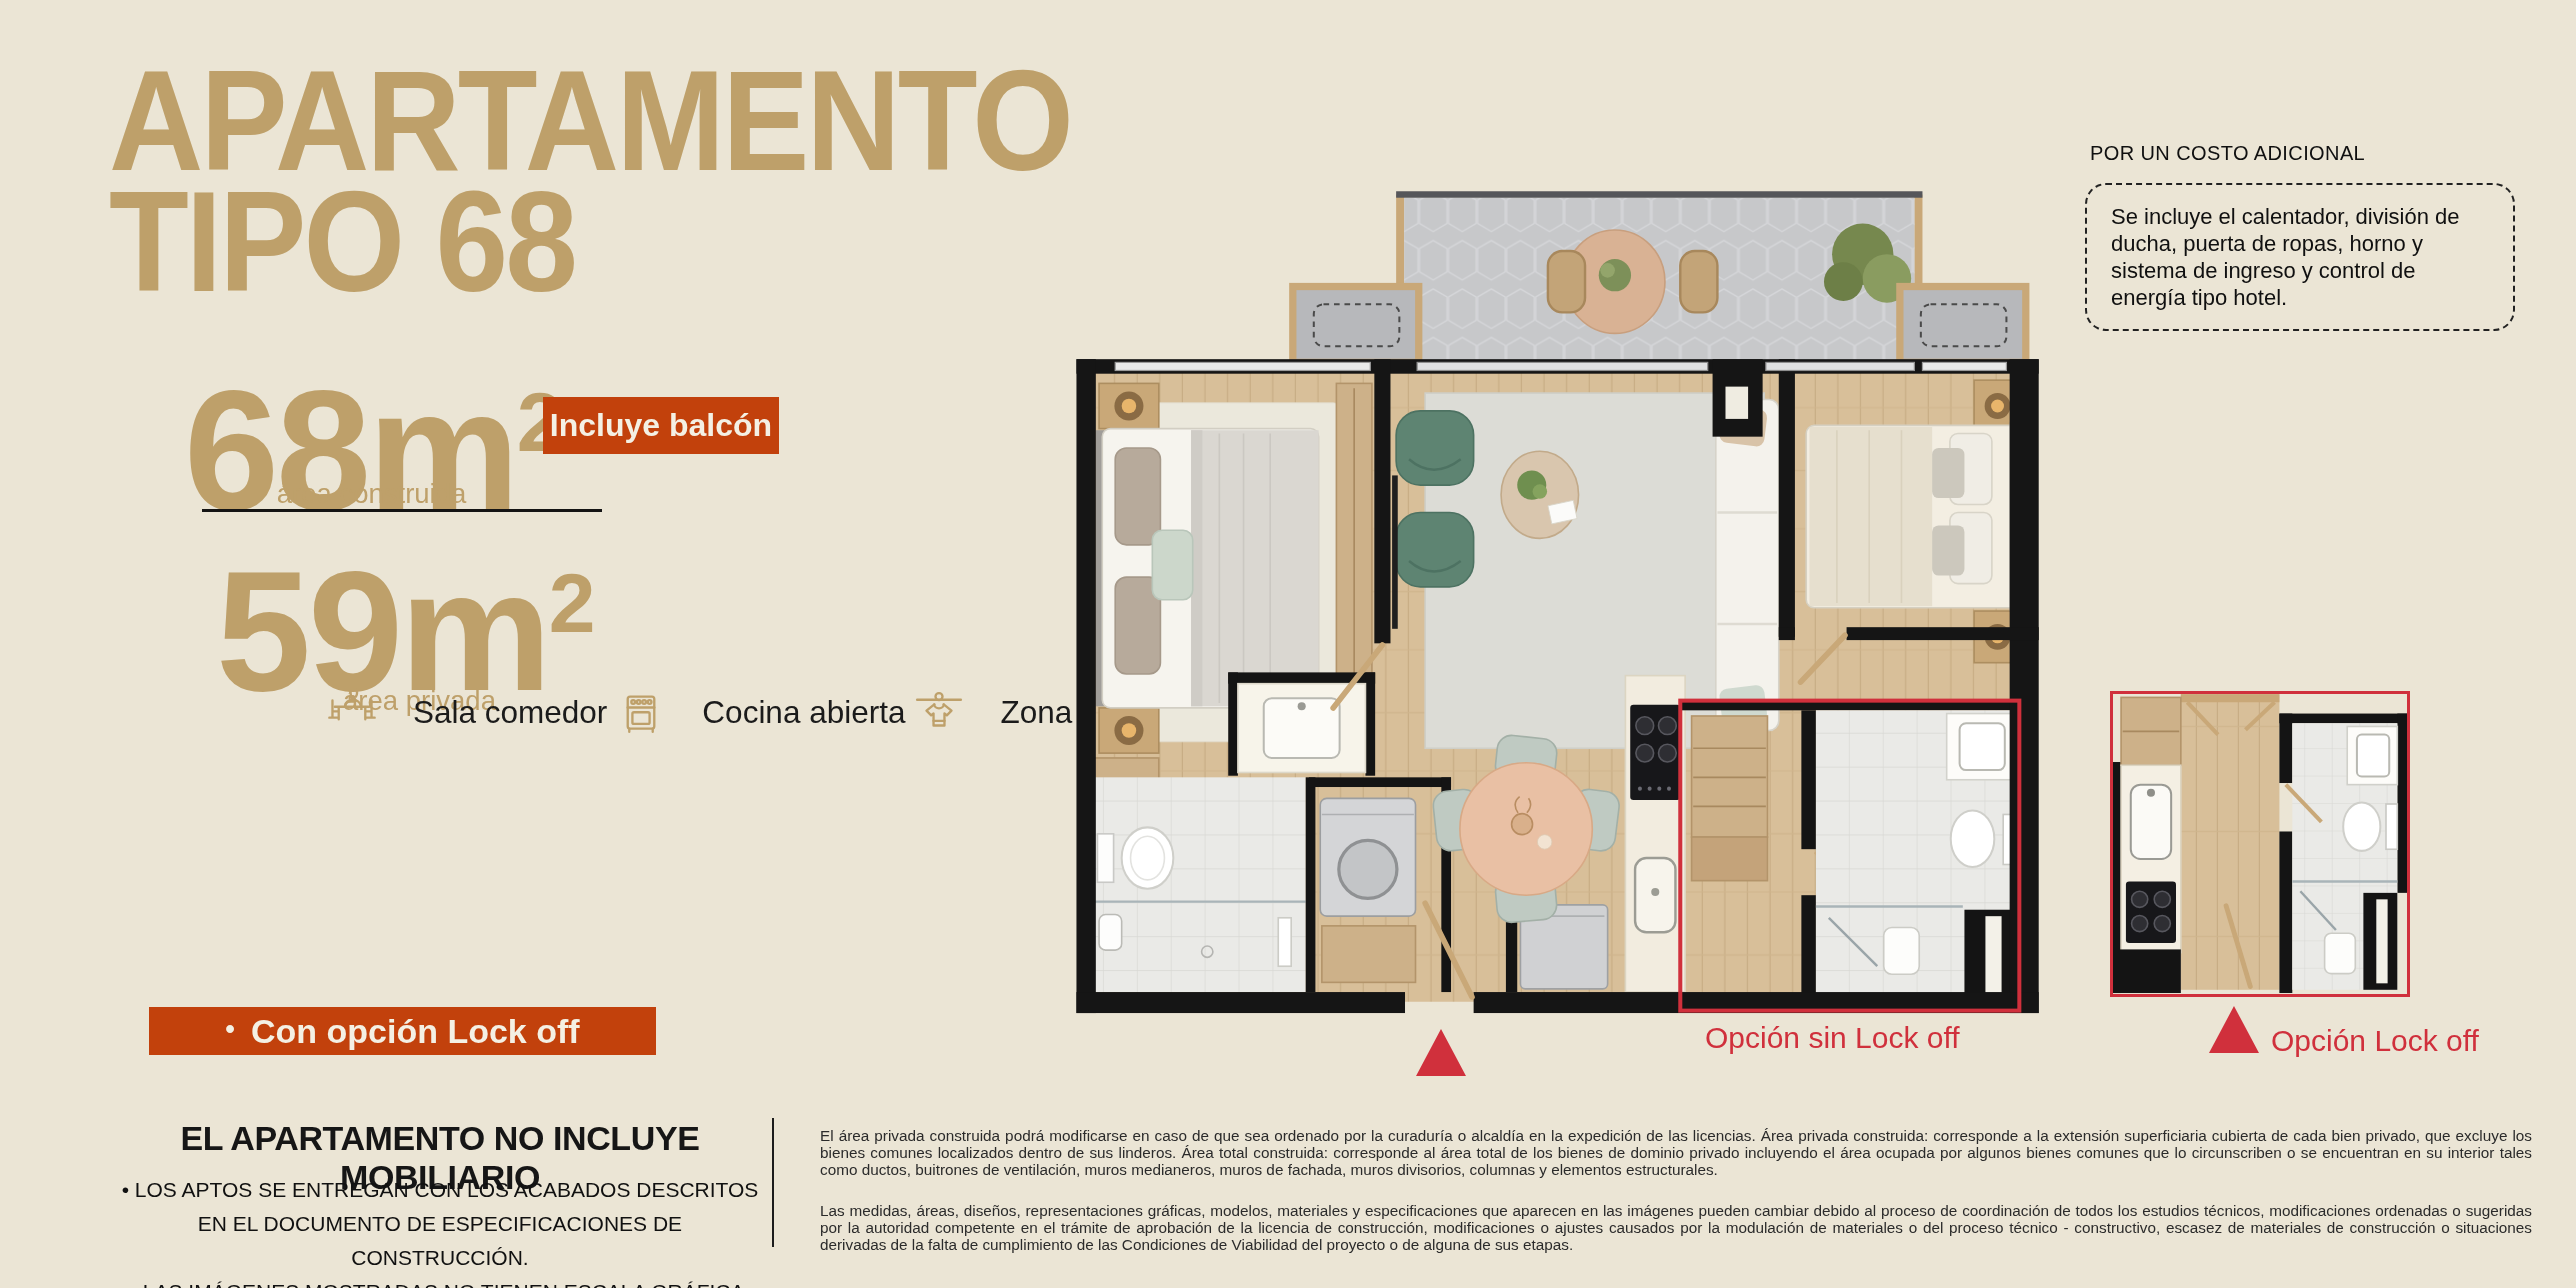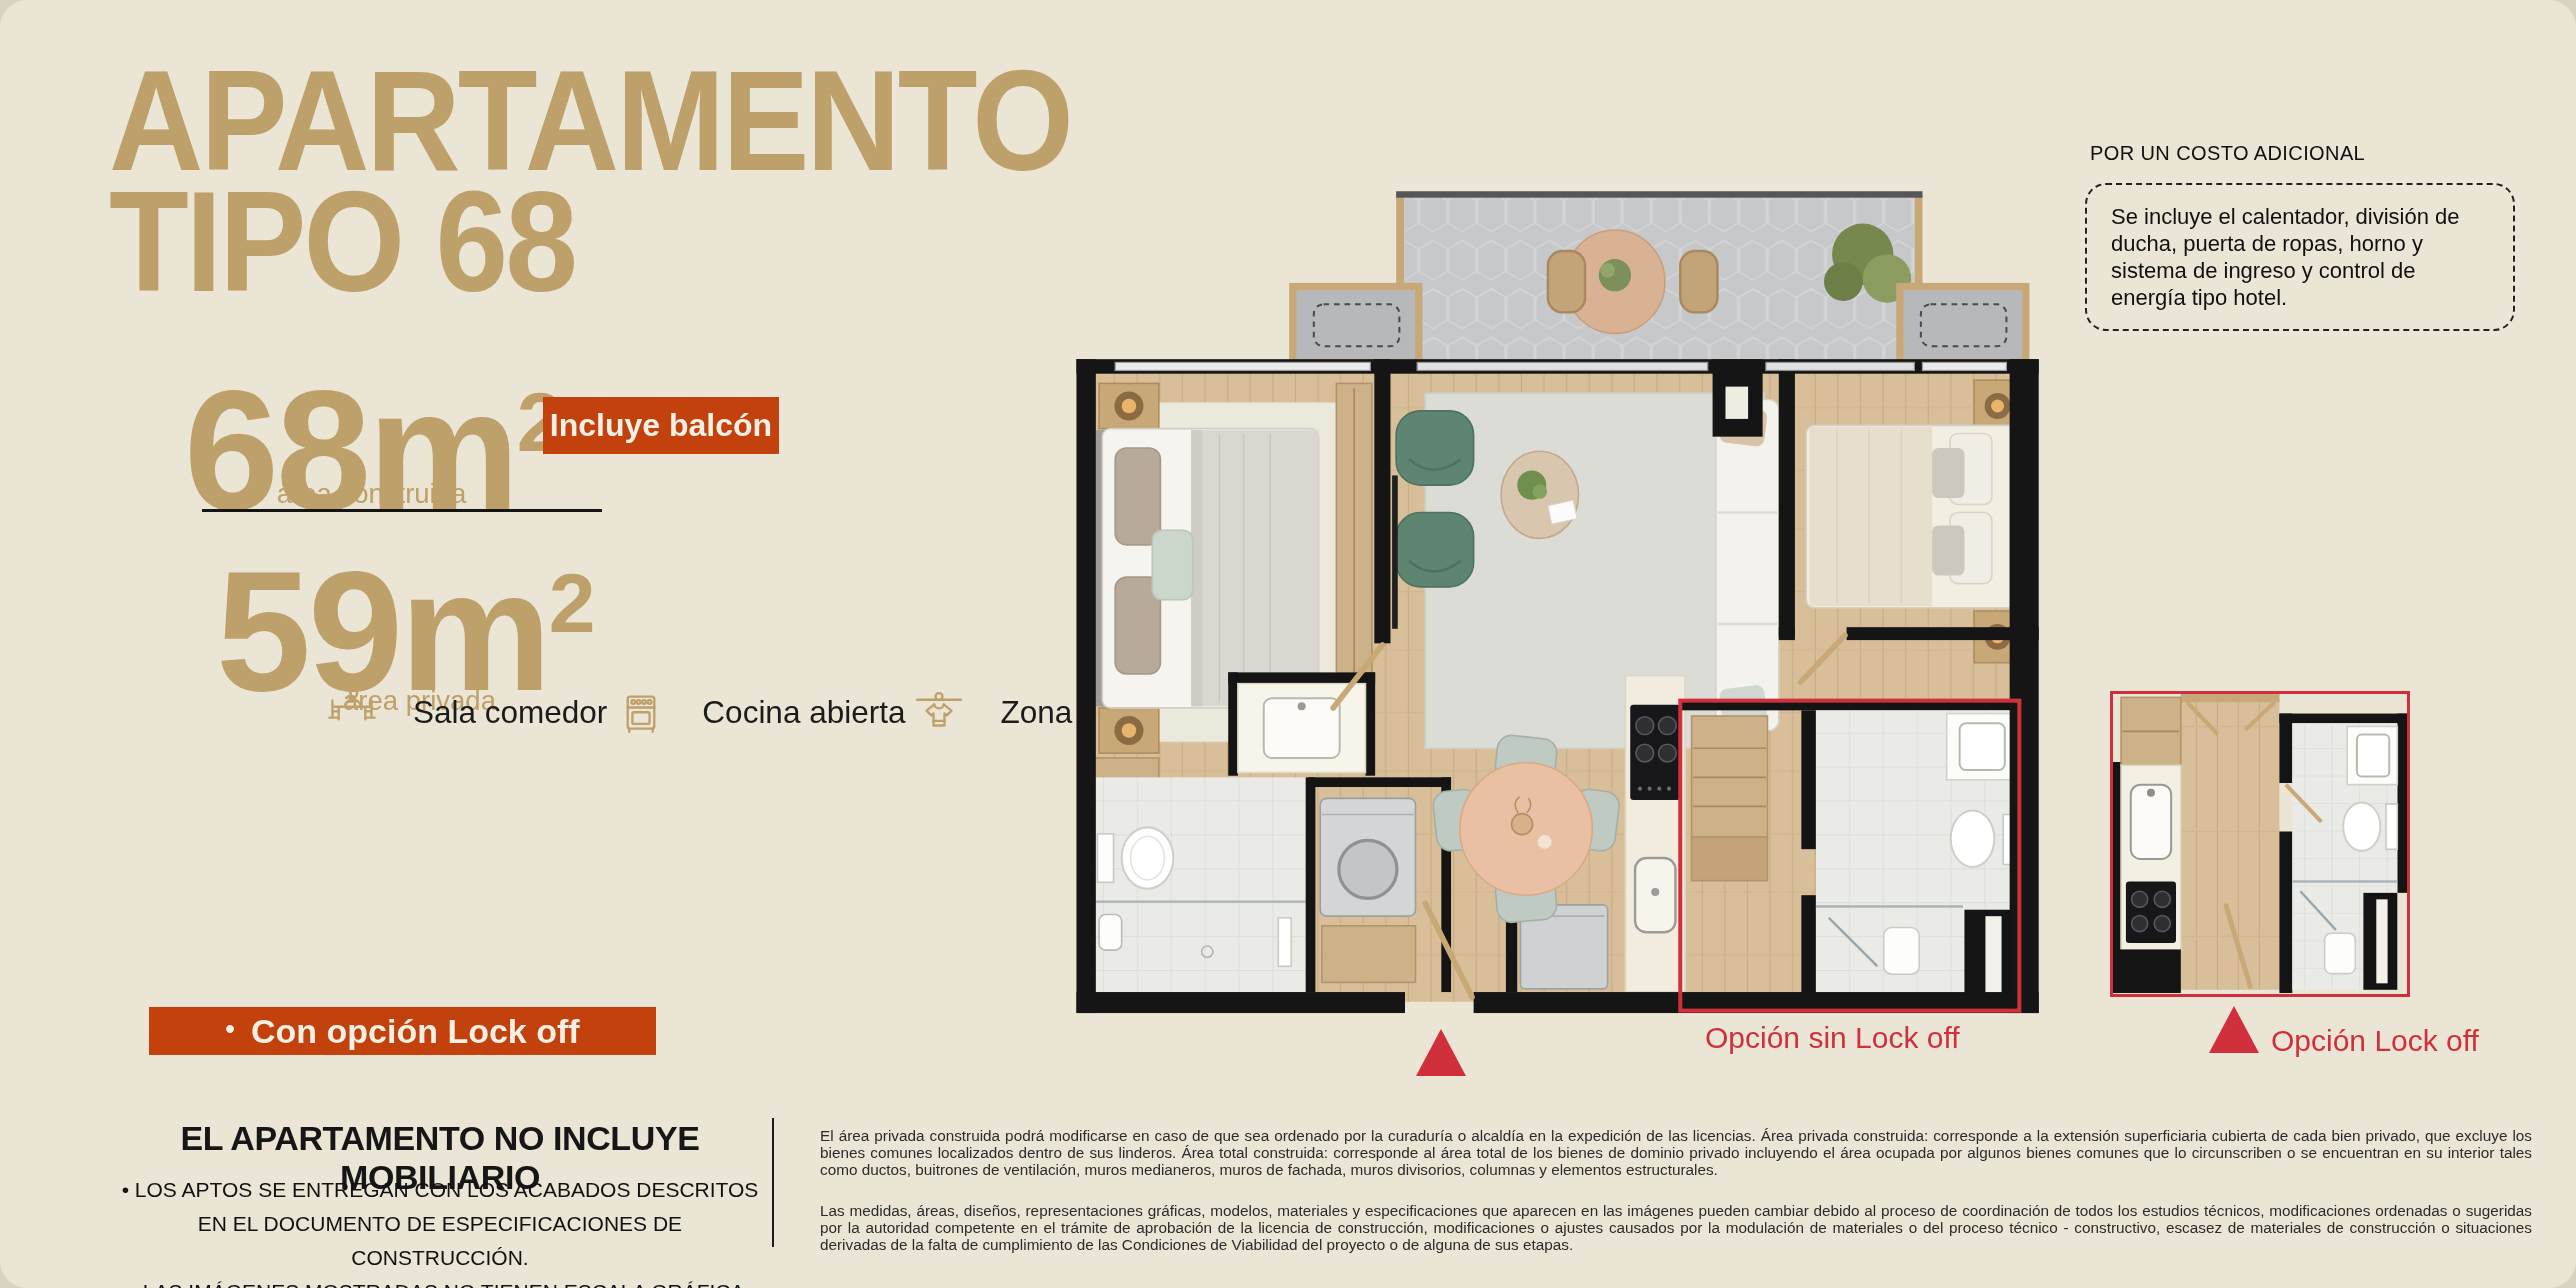--- a/index.html
+++ b/index.html
@@ -1,17 +1,17 @@
 <!DOCTYPE html>
 <html style="font-size:13px"><head>
 <meta charset="utf-8">
 <style>
   html,body{margin:0;padding:0;background:#d8d2c2;}
   .poster{position:relative;width:2576px;height:1288px;background:#EBE5D5;
-    font-family:"Liberation Sans",sans-serif;overflow:hidden;color:#161616;border-radius:27px;}
+    font-family:"Liberation Sans",sans-serif;overflow:hidden;color:#161616;}
   .abs{position:absolute;}
 
   
   .title{left:109px;top:60px;color:#BEA06A;font-weight:bold;font-size:142px;
     line-height:121px;letter-spacing:-3.2px;transform:scaleX(.92);transform-origin:left top;}
   .bignum{color:#BEA06A;font-weight:bold;font-size:171px;line-height:153px;letter-spacing:-3.2px;}
   .bignum .sup{font-size:84px;vertical-align:super;letter-spacing:0;}
   .num1{left:184px;top:346px;}
   .num2{left:216px;top:527px;}
   .arealabel{color:#BEA06A;font-size:27.5px;text-align:center;width:347px;}

